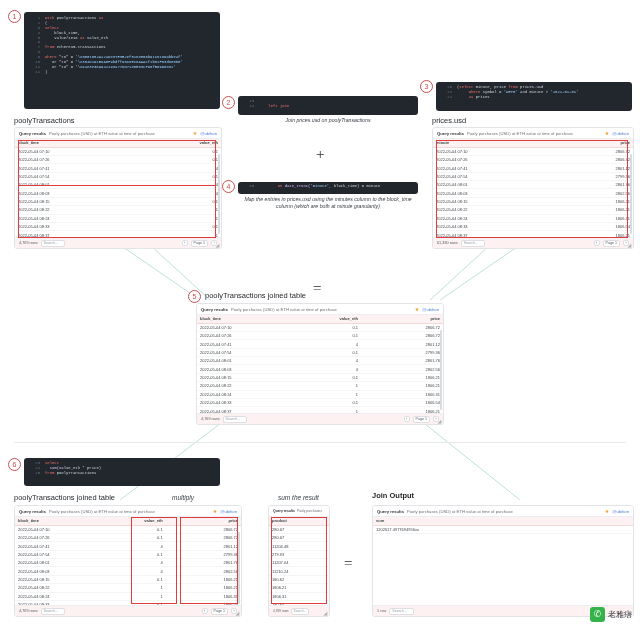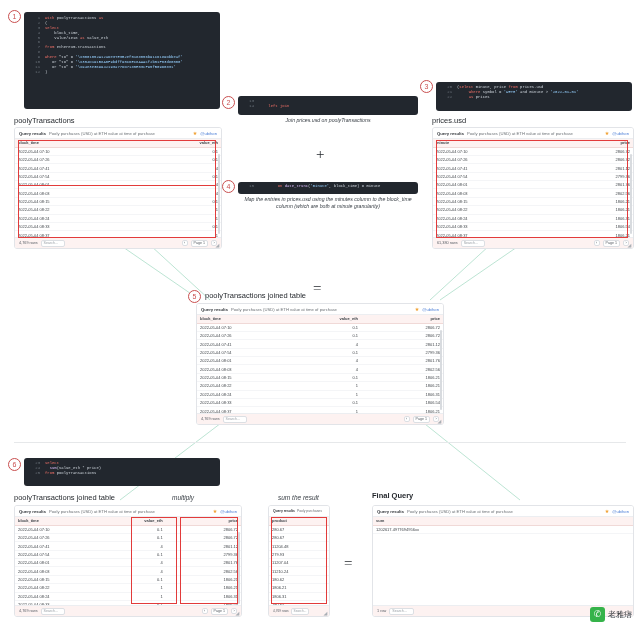--- a/index.html
+++ b/index.html
@@ -554,21 +554,21 @@
   <div class="step" style="left:8px; top:458px;">6</div>
   <div class="code" id="code5" style="left:24px; top:458px; width:196px; height:28px; padding:3px 4px; font-size:3.9px;">
       <div class="ln"><span class="num">23</span><span class="txt"><span class="kw">select</span></span></div>
       <div class="ln"><span class="num">24</span><span class="txt"><span class="txt">  </span><span class="fn">sum</span><span class="txt">(value_eth * price)</span></span></div>
       <div class="ln"><span class="num">25</span><span class="txt"><span class="kw">from</span><span class="txt"> poolyTransactions</span></span></div>
     </div>
 
   <div class="sectionlbl" style="left:14px; top:493px;">poolyTransactions joined table</div>
   <div class="lbl i" style="left:172px; top:494px; font-size:6.5px;">multiply</div>
   <div class="lbl i" style="left:278px; top:494px; font-size:6.5px;">sum the result</div>
-  <div class="sectionlbl" style="left:372px; top:491px; font-weight:bold;">Final Query</div>
+  <div class="sectionlbl" style="left:372px; top:491px; font-weight:bold;">Join Output</div>
 
   <div class="panel" style="left:14px; top:505px; width:228px; height:112px;">
     <div class="phead">
       <span class="qr">Query results</span>
       <span class="qt">Pooly purchases (USD) at ETH value at time of purchase</span>
       <span class="spacer"></span>
       <span class="star">★</span>
       <span class="usr">@ubihon</span>
     </div>
     <table class="grid" id="grid-joined2">

